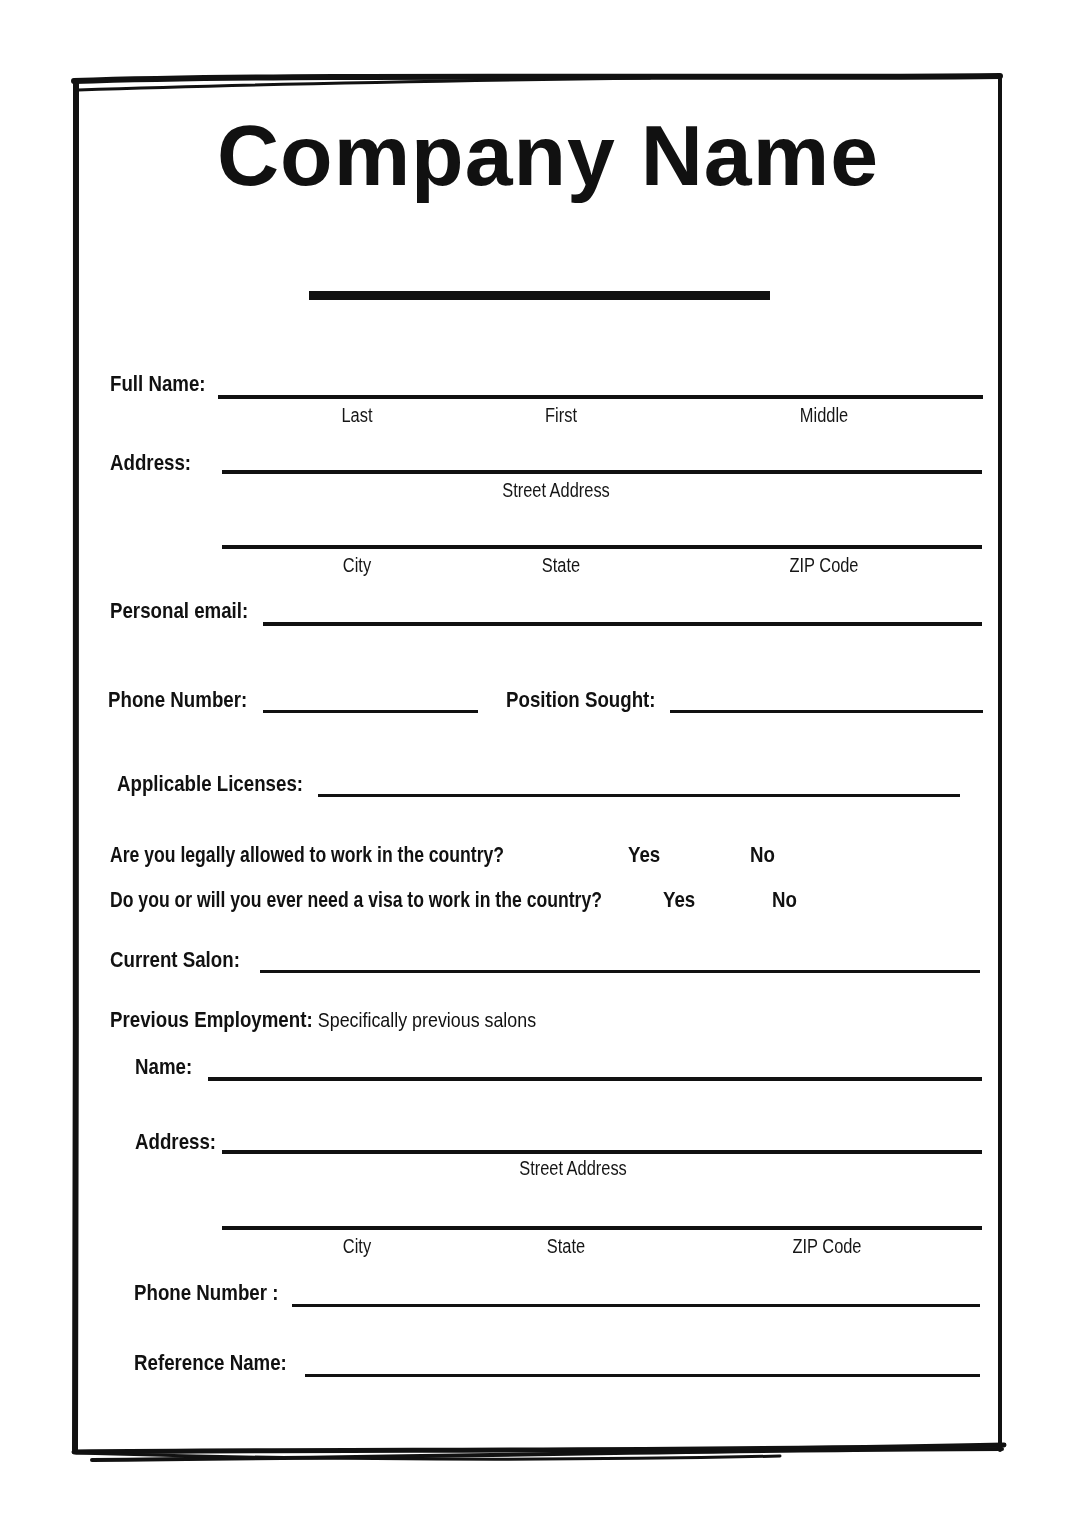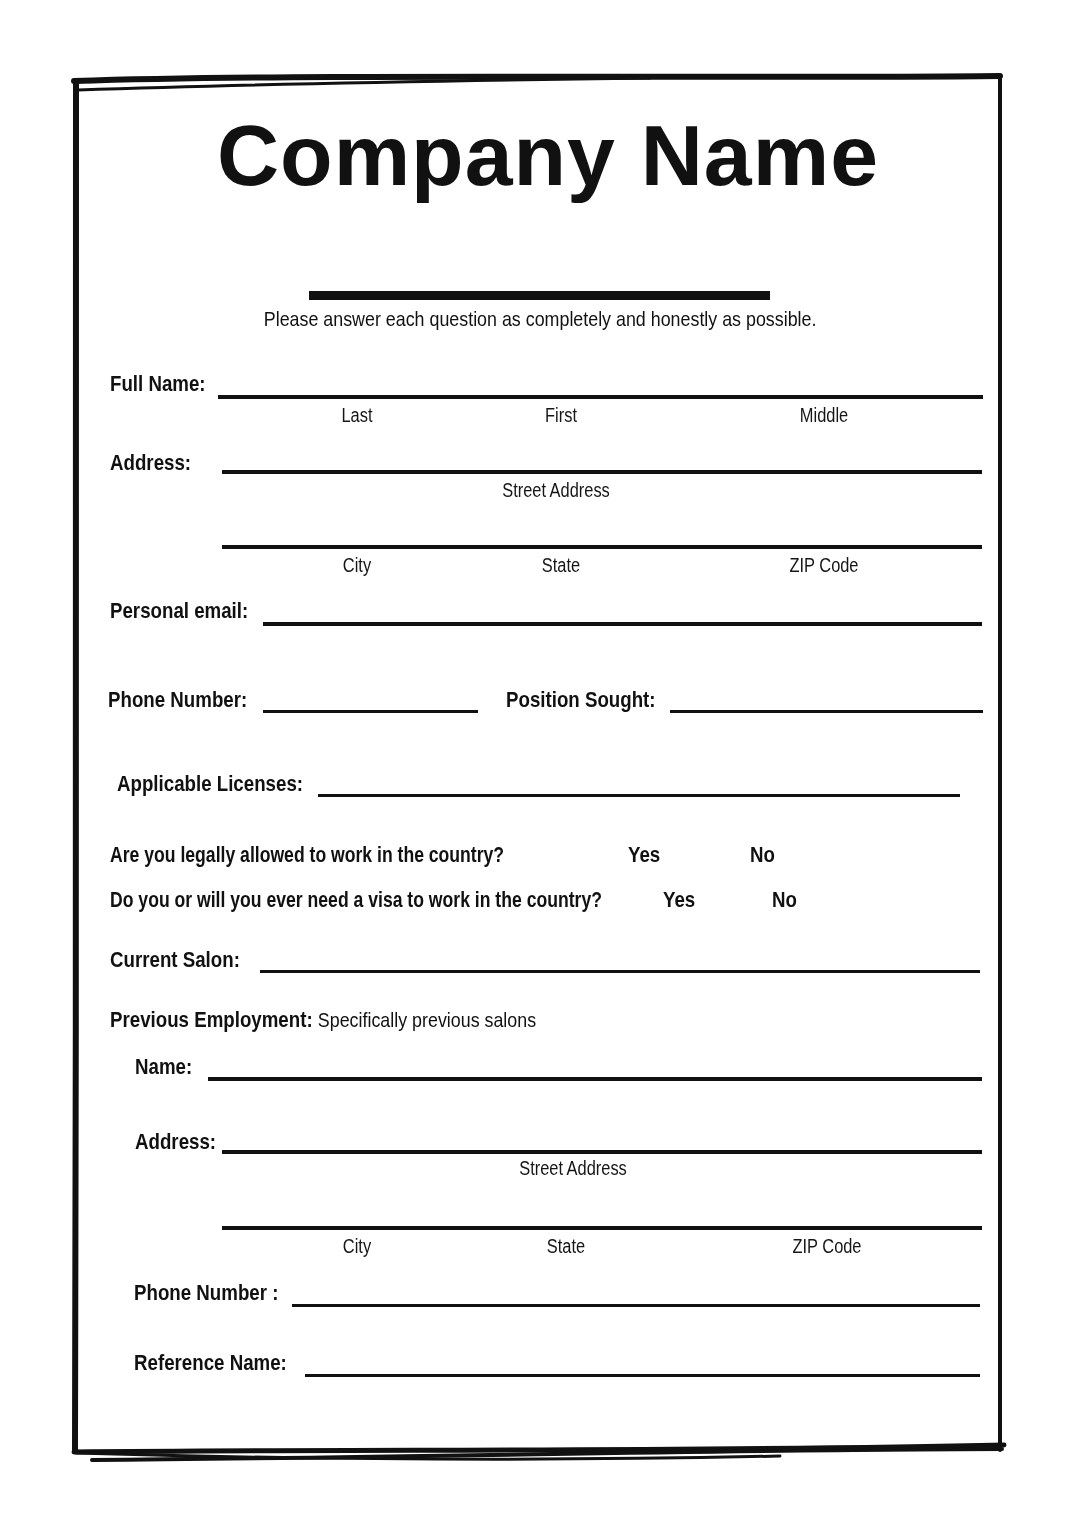--- a/index.html
+++ b/index.html
@@ -51,23 +51,20 @@
       <path d="M 74 1452 C 350 1449 700 1452 1004 1445" stroke-width="5"></path>
       <path d="M 92 1460 C 400 1458 760 1449 1002 1449" stroke-width="4"></path>
       <path d="M 76 1453 C 250 1458 520 1462 780 1456" stroke-width="3"></path>
     </g>
   </svg>
 
   <div class="abs centerband company" style="top:106px">Company Name</div>
 
   <div class="abs bar" style="left:309px; top:291px; width:461px; height:9px"></div>
 
-  <div class="abs centerband" style="top:307px">
-    <span class="condc instr" style="transform:scaleX(0.85)">Please answer each question as completely and honestly as possible.</span>
-  </div>
 
   <div class="abs lbl" style="left:110px; top:371px">Full Name:</div>
   <div class="abs line" style="left:218px; top:395px; width:765px"></div>
   <div class="abs sub" style="left:357px; top:404px">Last</div>
   <div class="abs sub" style="left:561px; top:404px">First</div>
   <div class="abs sub" style="left:824px; top:404px">Middle</div>
 
   <div class="abs lbl" style="left:110px; top:450px">Address:</div>
   <div class="abs line" style="left:222px; top:470px; width:760px"></div>
   <div class="abs sub" style="left:556px; top:479px">Street Address</div>

